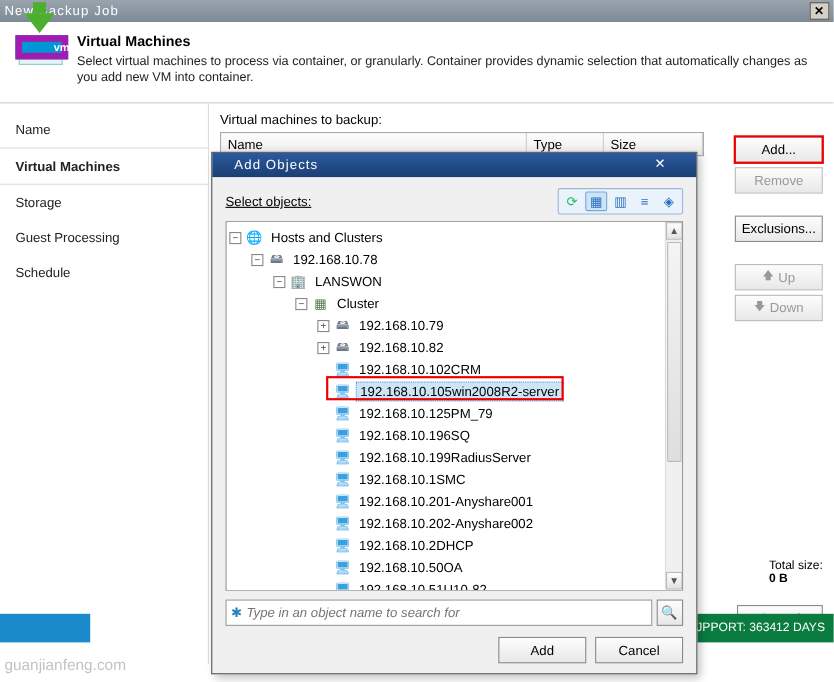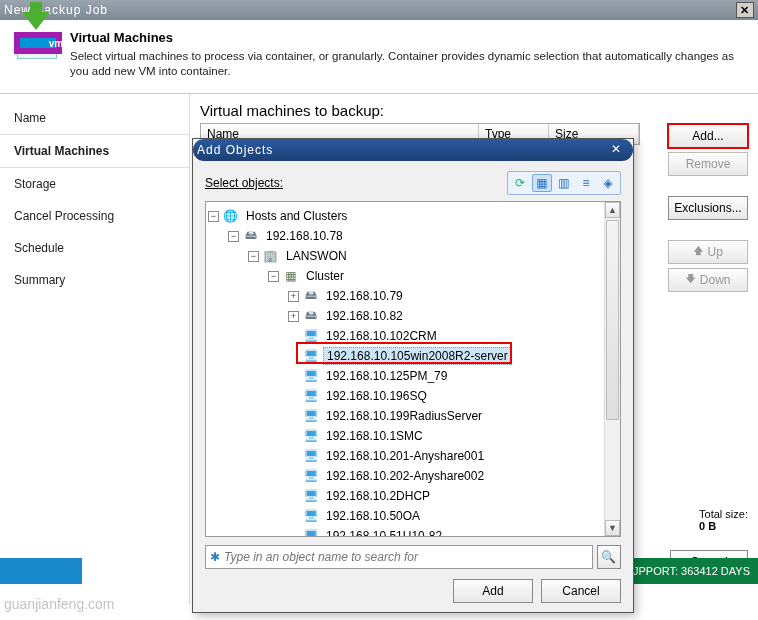--- a/index.html
+++ b/index.html
@@ -23,21 +23,21 @@
   
   .mainrow{display:flex;height:510px;}
 
   
   .nav{width:190px;border-right:1px solid #ddd;padding-top:8px;}
   .nav .navitem{padding:9px 14px;font-size:12px;color:#222;cursor:pointer;}
   .nav .navitem.active{background:#fff;font-weight:bold;border-top:1px solid #ddd;border-bottom:1px solid #ddd;}
 
   
   .rpanel{flex:1;padding:8px 10px;position:relative;}
-  .rlabel{font-size:15px;margin-bottom:4px;}
+  .rlabel{font-size:12px;margin-bottom:4px;}
   .listhead{display:flex;border:1px solid #aaa;background:linear-gradient(#fdfdfd,#ececec);height:22px;align-items:center;font-size:12px;}
   .listhead .col{padding:0 6px;border-right:1px solid #ccc;height:100%;display:flex;align-items:center;}
   .col-name{flex:1}
   .col-type{width:70px}
   .col-size{width:90px}
   .buttons-right{position:absolute;right:10px;top:30px;width:80px;display:flex;flex-direction:column;gap:4px;}
   .btn{height:24px;background:linear-gradient(#fdfdfd,#e8e8e8);border:1px solid #8a8a8a;font-size:12px;cursor:pointer;display:flex;align-items:center;justify-content:center;gap:4px;}
   .btn.disabled{color:#999;border-color:#bbb;align-items:center;}
   .arrow-sm{font-size:10px;}
   .add-btn-hl{outline:2px solid #e00;outline-offset:-1px;}
@@ -45,21 +45,21 @@
   .totals b{display:block;}
   .bottom-buttons{position:absolute;right:10px;bottom:30px;display:flex;gap:6px;}
   .bottom-buttons .btn{width:78px;}
 
   
   .support{position:absolute;right:0;bottom:36px;height:26px;background:#0a7c3f;color:#fff;font-size:11px;display:flex;align-items:center;padding:0 8px;z-index:0;text-align:center;}
   .bluestrip{position:absolute;left:0;bottom:36px;height:26px;width:82px;background:#1a8acb;z-index:0;}
 
   
   .dialog{position:absolute;left:192px;top:138px;width:442px;height:475px;border:1px solid #555;background:#f0f0f0;box-shadow:3px 3px 8px rgba(0,0,0,.25);z-index:10;}
-  .dlg-title{height:22px;background:linear-gradient(#2a5a9e,#1b3f73);color:#fff;font-family:monospace;font-size:12px;display:flex;align-items:center;padding:0 4px;letter-spacing:1px;border-radius:11px;}
+  .dlg-title{height:22px;background:linear-gradient(#2a5a9e,#1b3f73);color:#fff;font-family:monospace;font-size:12px;display:flex;align-items:center;padding:0 20px;letter-spacing:1px;}
   .dlg-title .tspacer{flex:1}
   .dlg-title .closebtn{width:18px;height:16px;}
   .dlg-body{padding:10px 12px 8px 12px;}
   .dlg-row{display:flex;align-items:center;margin-bottom:6px;}
   .dlg-row .lbl{flex:1;font-size:12px;text-decoration:underline;}
   .toolbar{display:flex;gap:2px;border:1px solid #9cb8d8;padding:2px;background:#eaf2fb;border-radius:2px;}
   .tbtn{width:20px;height:18px;display:flex;align-items:center;justify-content:center;cursor:pointer;font-size:12px;border-radius:2px;color:#2b6;}
   .tbtn.blue{color:#2a6fbf}
   .tbtn.sel{background:#cfe3f7;border:1px solid #7aa9d8;}
   .tree-wrap{border:1px solid #9a9a9a;background:#fff;height:336px;overflow:auto;position:relative;font-size:12px;}
@@ -109,23 +109,22 @@
     <h2>Virtual Machines</h2>
     <p>Select virtual machines to process via container, or granularly. Container provides dynamic selection that automatically changes as you add new VM into container.</p>
   </div>
 </div>
 
 <div class="mainrow">
   <div class="nav">
     <div class="navitem">Name</div>
     <div class="navitem active">Virtual Machines</div>
     <div class="navitem">Storage</div>
-    <div class="navitem">Cancel Processing</div>
+    <div class="navitem">Guest Processing</div>
     <div class="navitem">Schedule</div>
-    <div class="navitem">Summary</div>
   </div>
 
   <div class="rpanel">
     <div class="rlabel">Virtual machines to backup:</div>
     <div class="listhead" style="width:440px">
       <div class="col col-name">Name</div>
       <div class="col col-type">Type</div>
       <div class="col col-size">Size</div>
     </div>
 

